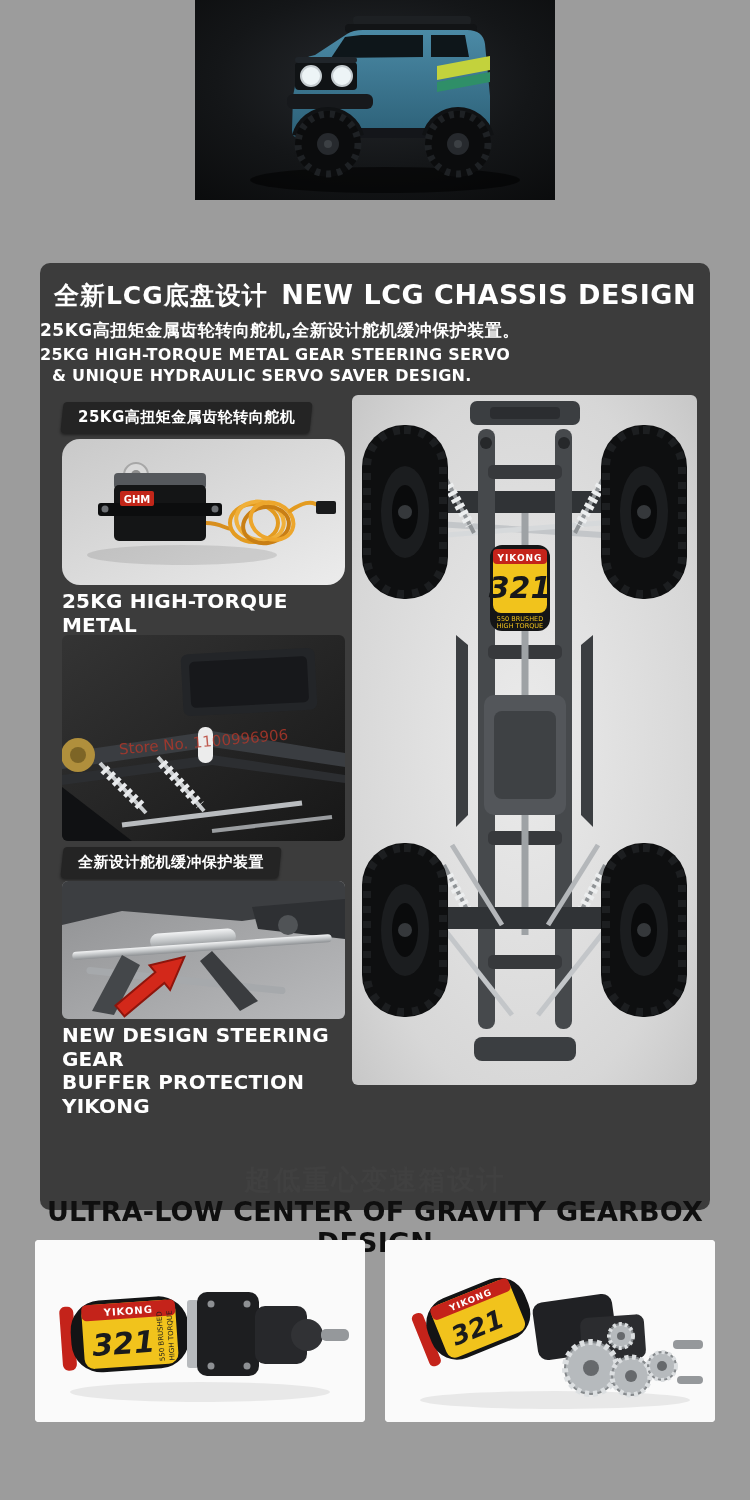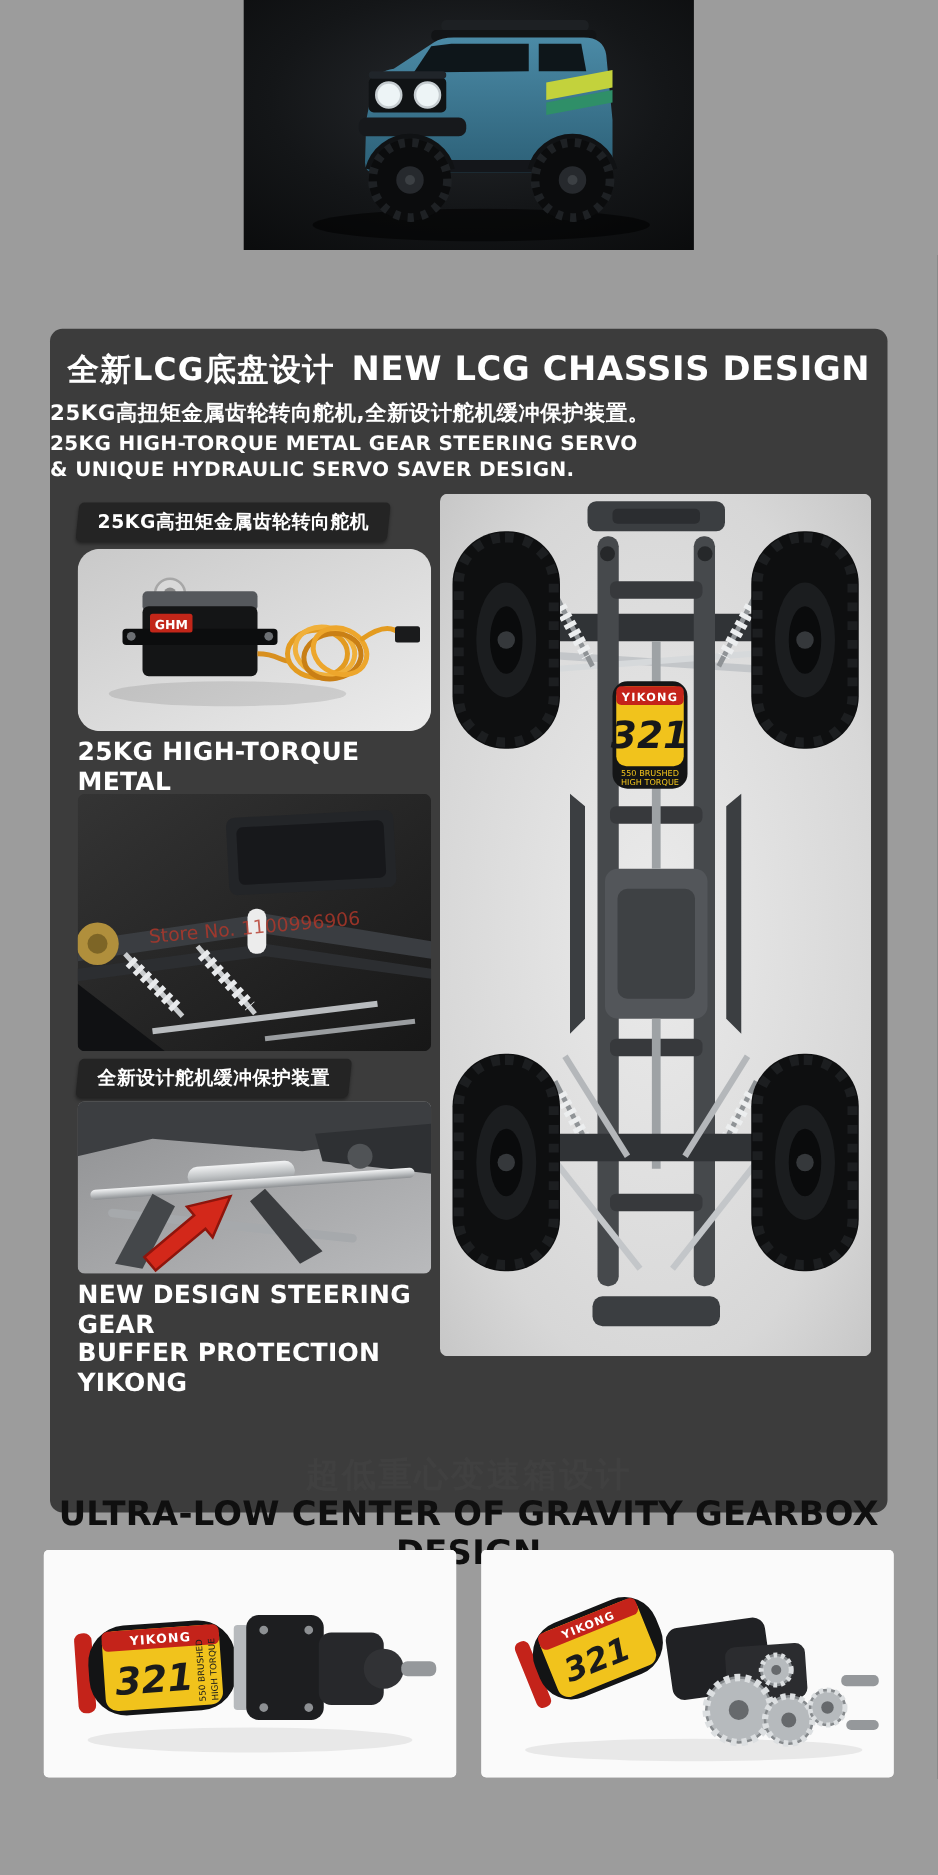--- a/index.html
+++ b/index.html
@@ -12,21 +12,21 @@
 
   .panel { position:absolute; left:40px; top:263px; width:670px; height:947px;
            background:#3c3c3c; border-radius:10px; }
   .panel-title { position:absolute; top:16px; left:0; width:100%; text-align:center;
                  color:#fff; font-weight:bold; white-space:nowrap; }
   .panel-title .cn { font-size:25px; letter-spacing:1px; }
   .panel-title .en { font-size:27px; letter-spacing:0.5px; margin-left:8px; }
   .sub { position:absolute; left:0; width:100%; text-align:left; color:#fff; font-weight:bold; }
   .sub-cn  { top:56px;  font-size:17px; letter-spacing:0.5px; }
   .sub-en1 { top:82px;  font-size:16px; letter-spacing:0.3px; }
-  .sub-en2 { top:103px; font-size:16px; letter-spacing:0.3px; }
+  .sub-en2 { top:103px; font-size:16px; letter-spacing:0.3px;padding-left:12px; }
 
   .badge { position:absolute; left:22px; background:#242424; color:#fff; font-size:15px;
            font-weight:bold; padding:6px 16px; border-radius:4px; transform:skewX(-6deg);
            box-shadow:0 2px 3px rgba(0,0,0,0.45); }
   .badge span { display:inline-block; transform:skewX(6deg); letter-spacing:0.5px; }
   .badge-servo  { top:139px; }
   .badge-buffer { top:584px; }
 
   .photo { position:absolute; border-radius:6px; overflow:hidden; }
   .photo svg { display:block; width:100%; height:100%; }

